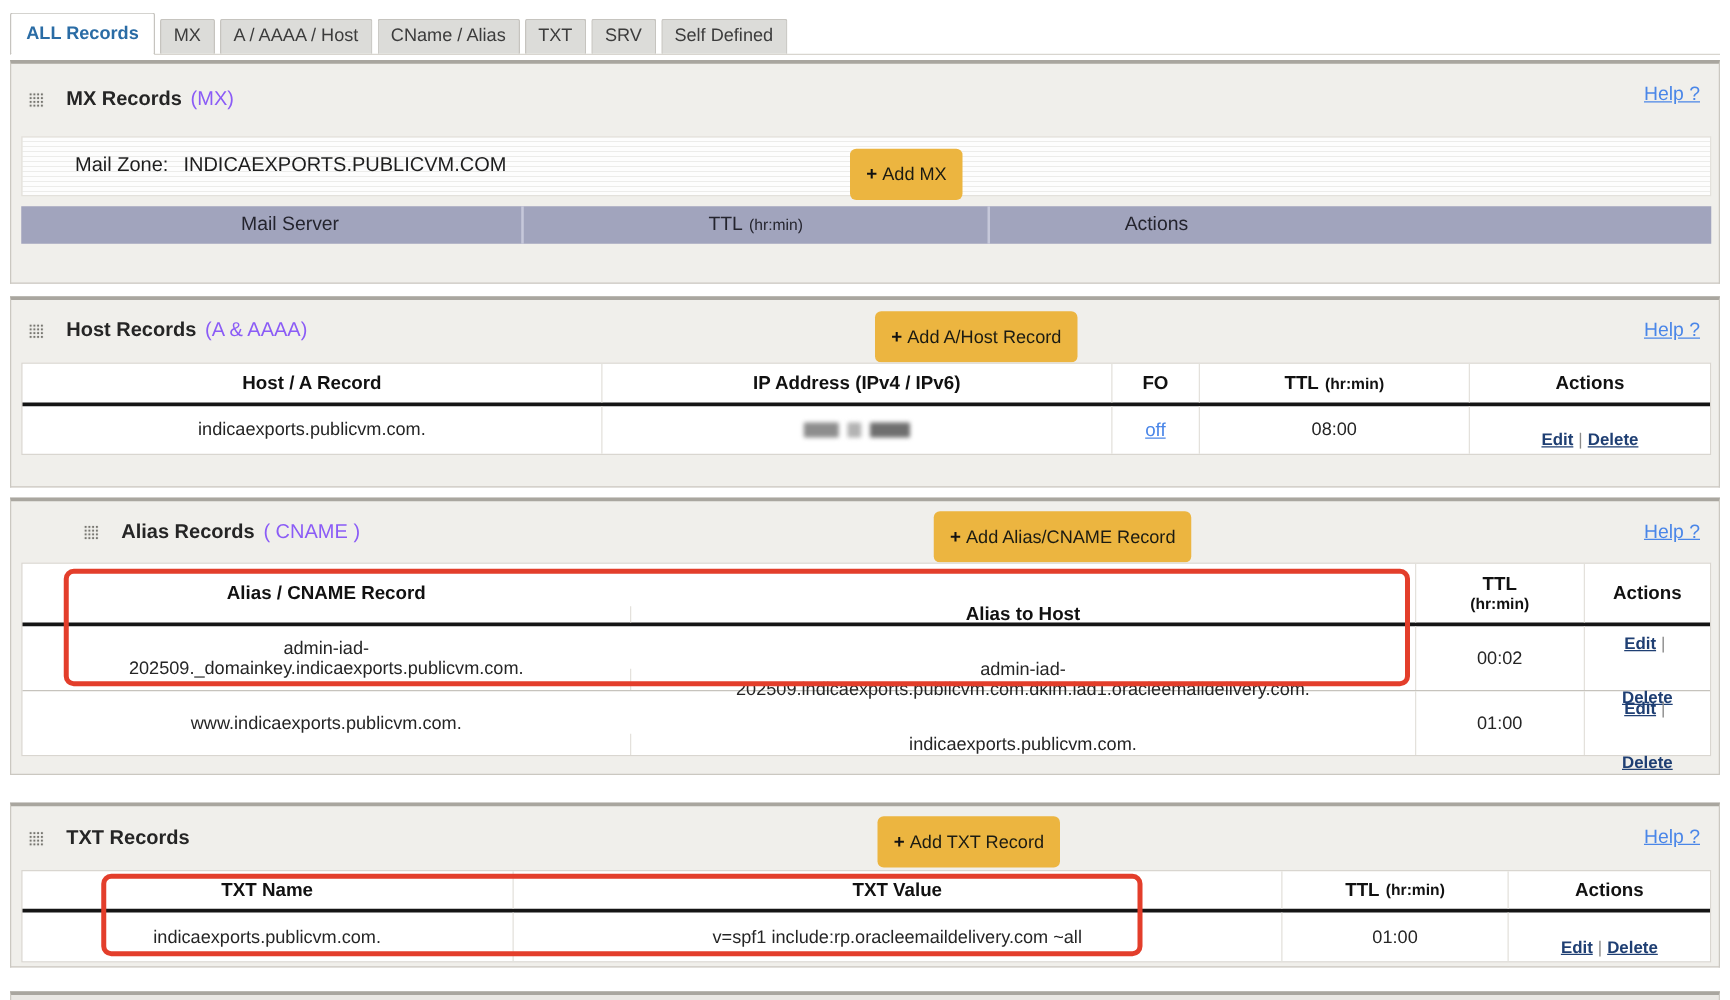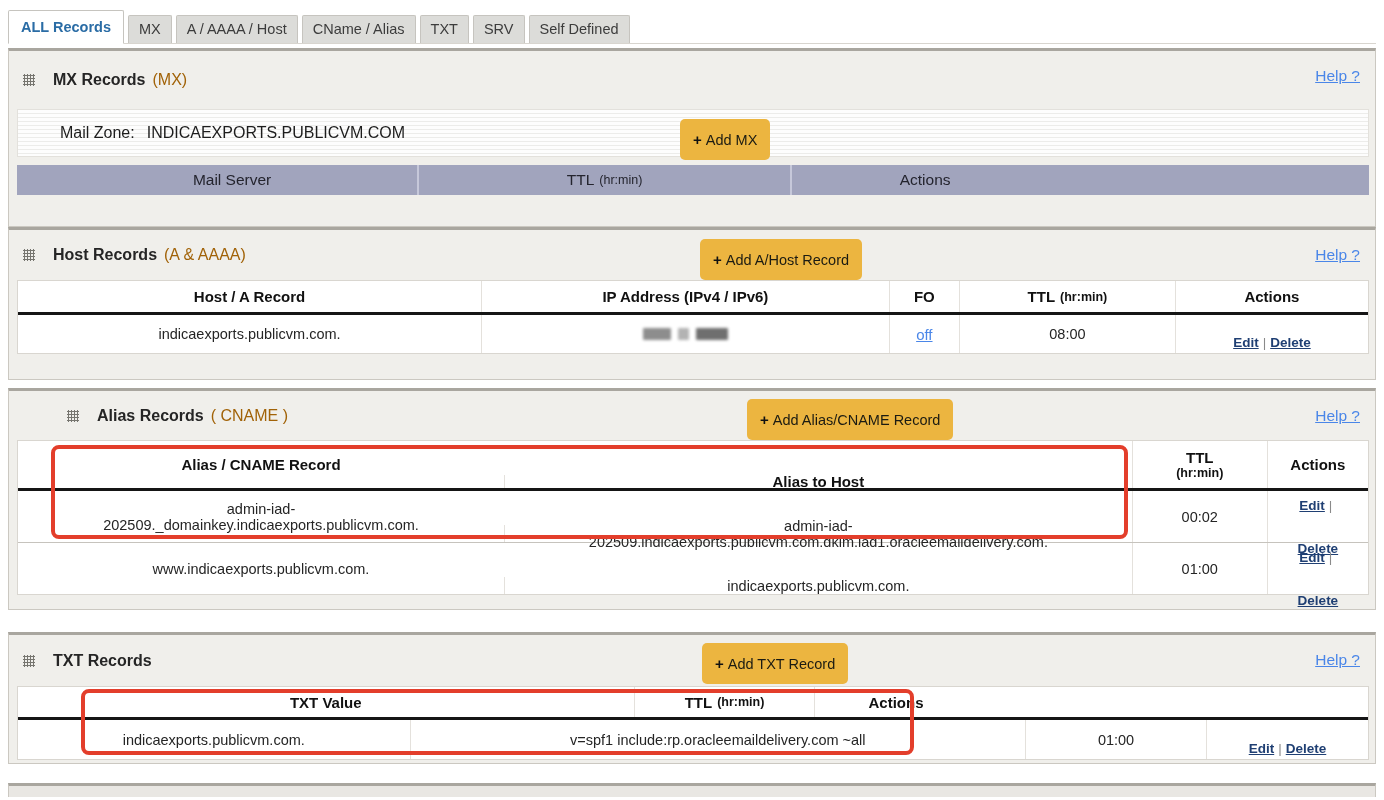--- a/index.html
+++ b/index.html
@@ -35,37 +35,37 @@
   }
 
   
   .section {
     background: #f0efeb;
     border: 1px solid #cbc8c1;
     border-top: 3px solid #a9a69f;
     position: relative;
   }
   .sec-mx   { margin-top: 4px;  height: 179px; }
-  .sec-host { margin-top: 0; height: 153px; }
+  .sec-host { margin-top: 10px; height: 153px; }
   .sec-alias{ margin-top: 8px;  height: 222px; }
   .sec-txt  { margin-top: 22px; height: 132px; }
 
   .sec-head { display: flex; align-items: center; position: relative; padding-left: 14px; }
   .sec-mx .sec-head    { height: 58px; }
   .sec-host .sec-head  { height: 50px; }
   .sec-alias .sec-head { height: 49px; margin-left: 44px; }
   .sec-txt .sec-head   { height: 51px; }
 
   .handle {
     width: 12px; height: 12px; margin-right: 18px; flex: 0 0 auto;
     background-image: radial-gradient(circle, #76756f 1px, transparent 1.2px);
     background-size: 3px 3px; cursor: grab;
   }
   .sec-title { font-size: 16px; font-weight: bold; color: #252525; white-space: nowrap; }
-  .sec-subtitle { font-size: 16px; font-weight: normal; color: #a16207; margin-left: 7px; white-space: nowrap; }
+  .sec-subtitle { font-size: 16px; font-weight: normal; color: #8b5cf6; margin-left: 7px; white-space: nowrap; }
   .help-link {
     position: absolute; right: 15px; top: 16px;
     color: #4a86e8; text-decoration: underline; font-size: 15.5px; cursor: pointer;
   }
 
   .add-btn {
     position: absolute;
     background: #ecb540; border: none; border-radius: 5px;
     padding: 12px 13px; font-size: 14.5px; color: #1b1b12;
     font-family: "Liberation Sans", sans-serif;
@@ -294,20 +294,21 @@
       <span class="handle"></span>
       <span class="sec-title">TXT Records</span>
       <button class="add-btn btn-txt">
         <span class="plus">+</span><span>Add TXT Record</span>
       </button>
       <a class="help-link">Help ?</a>
     </div>
     <div class="tbl txt-tbl">
       <div class="red-box red-txt"></div>
       <div class="tbl-head">
+        <div class="cell t-c1">TXT Name</div>
         <div class="cell t-c2">TXT Value</div>
         <div class="cell t-c3">
           <span style="display:flex;align-items:center;">
               <span>TTL</span>
               <span class="ttl-sub">(hr:min)</span>
             </span>
         </div>
         <div class="cell t-c4">Actions</div>
       </div>
       <div class="tbl-row">

